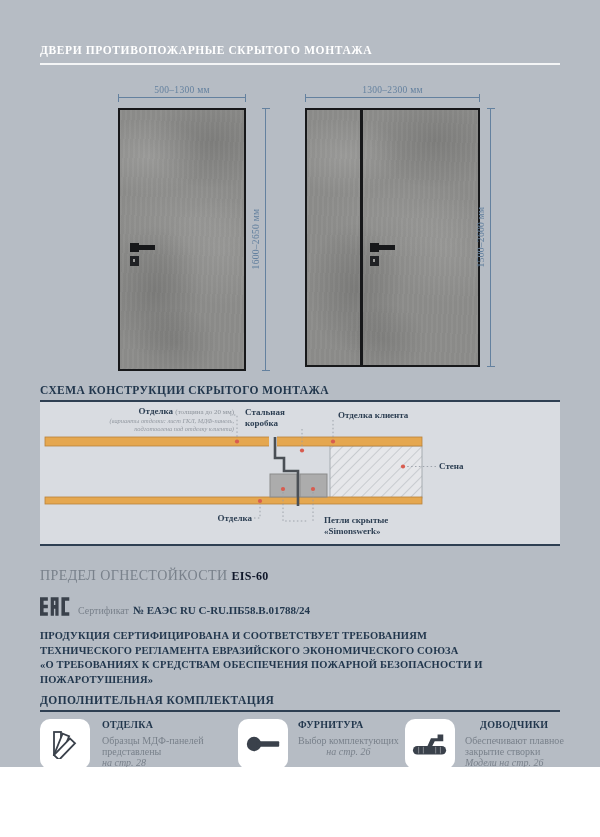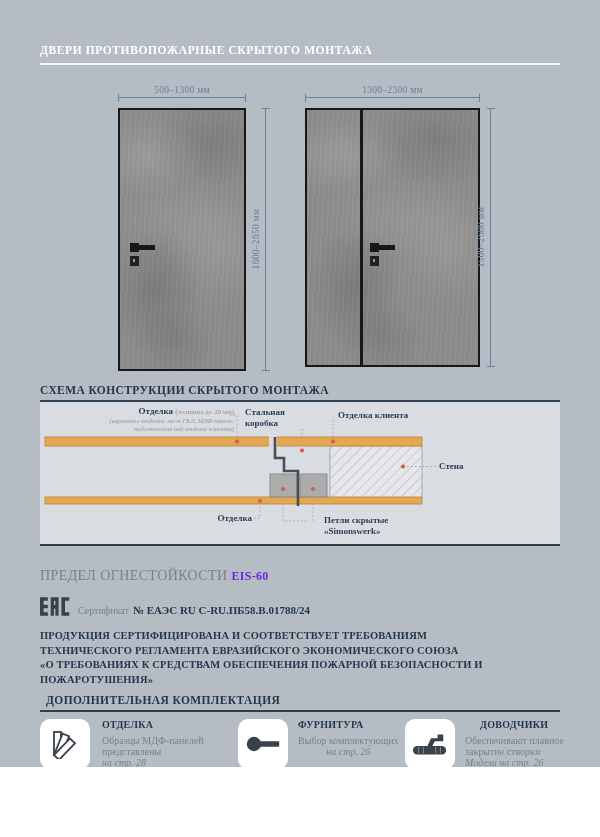--- a/index.html
+++ b/index.html
@@ -49,21 +49,21 @@
   .sec-rule{width:520px;height:2px;background:#2e3f52;}
 
   
   .schema-panel{left:40px;top:402px;width:520px;height:142px;background:#d9dce1;}
   .sch-lbl{position:absolute;color:#2c3e52;font-size:9px;font-weight:bold;line-height:11px;white-space:nowrap;}
   .sch-note{font-weight:normal;font-size:7px;color:#8d939b;}
   .sch-small{position:absolute;font-style:italic;font-weight:normal;font-size:6.4px;line-height:8px;color:#9298a0;text-align:right;white-space:nowrap;}
 
   
   .fire-label{color:#79818b;font-size:14px;letter-spacing:.4px;text-align:right;}
-  .fire-value{color:#6d28d9;font-size:12px;font-weight:bold;letter-spacing:.3px;}
+  .fire-value{color:#0f172a;font-size:12px;font-weight:bold;letter-spacing:.3px;}
   .cert-label{color:#79818b;font-size:10px;}
   .cert-number{color:#22374d;font-size:11px;font-weight:bold;}
   .statement{color:#22374d;font-size:10.5px;font-weight:bold;line-height:14.5px;letter-spacing:.15px;}
 
   
   .icon-box{width:50px;height:50px;background:#ffffff;border-radius:10px;display:flex;align-items:center;justify-content:center;}
   .card-title{color:#22374d;font-size:10px;font-weight:bold;letter-spacing:.3px;}
   .card-text{color:#79818b;font-size:10px;line-height:11px;}
   .card-ref{font-style:italic;}
 
@@ -192,21 +192,21 @@
     <span class="cert-label">Сертификат</span>
     <span class="cert-number">№ ЕАЭС RU С-RU.ПБ58.В.01788/24</span>
   </div>
 
   <div class="abs statement" style="left:40px;top:629px;width:530px;">
     <div>ПРОДУКЦИЯ СЕРТИФИЦИРОВАНА И СООТВЕТСТВУЕТ ТРЕБОВАНИЯМ</div>
     <div>ТЕХНИЧЕСКОГО РЕГЛАМЕНТА ЕВРАЗИЙСКОГО ЭКОНОМИЧЕСКОГО СОЮЗА</div>
     <div>«О ТРЕБОВАНИЯХ К СРЕДСТВАМ ОБЕСПЕЧЕНИЯ ПОЖАРНОЙ БЕЗОПАСНОСТИ И ПОЖАРОТУШЕНИЯ»</div>
   </div>
 
-  <div class="abs sec-heading" style="left:46px;top:694px;">ДОПОЛНИТЕЛЬНАЯ КОМПЛЕКТАЦИЯ</div>
+  <div class="abs sec-heading" style="left:40px;top:694px;">ДОПОЛНИТЕЛЬНАЯ КОМПЛЕКТАЦИЯ</div>
   <div class="abs sec-rule" style="left:40px;top:710px;"></div>
 
   <div class="abs icon-box" style="left:40px;top:719px;">
     <svg width="30" height="30" viewBox="0 0 30 30">
       <g fill="#ffffff" stroke="#3a414b" stroke-width="1.8">
         <rect x="4" y="3" width="7" height="23"></rect>
         <rect x="4" y="3" width="7" height="23" transform="rotate(22 4 26)"></rect>
         <rect x="4" y="3" width="7" height="23" transform="rotate(44 4 26)"></rect>
       </g>
     </svg>

